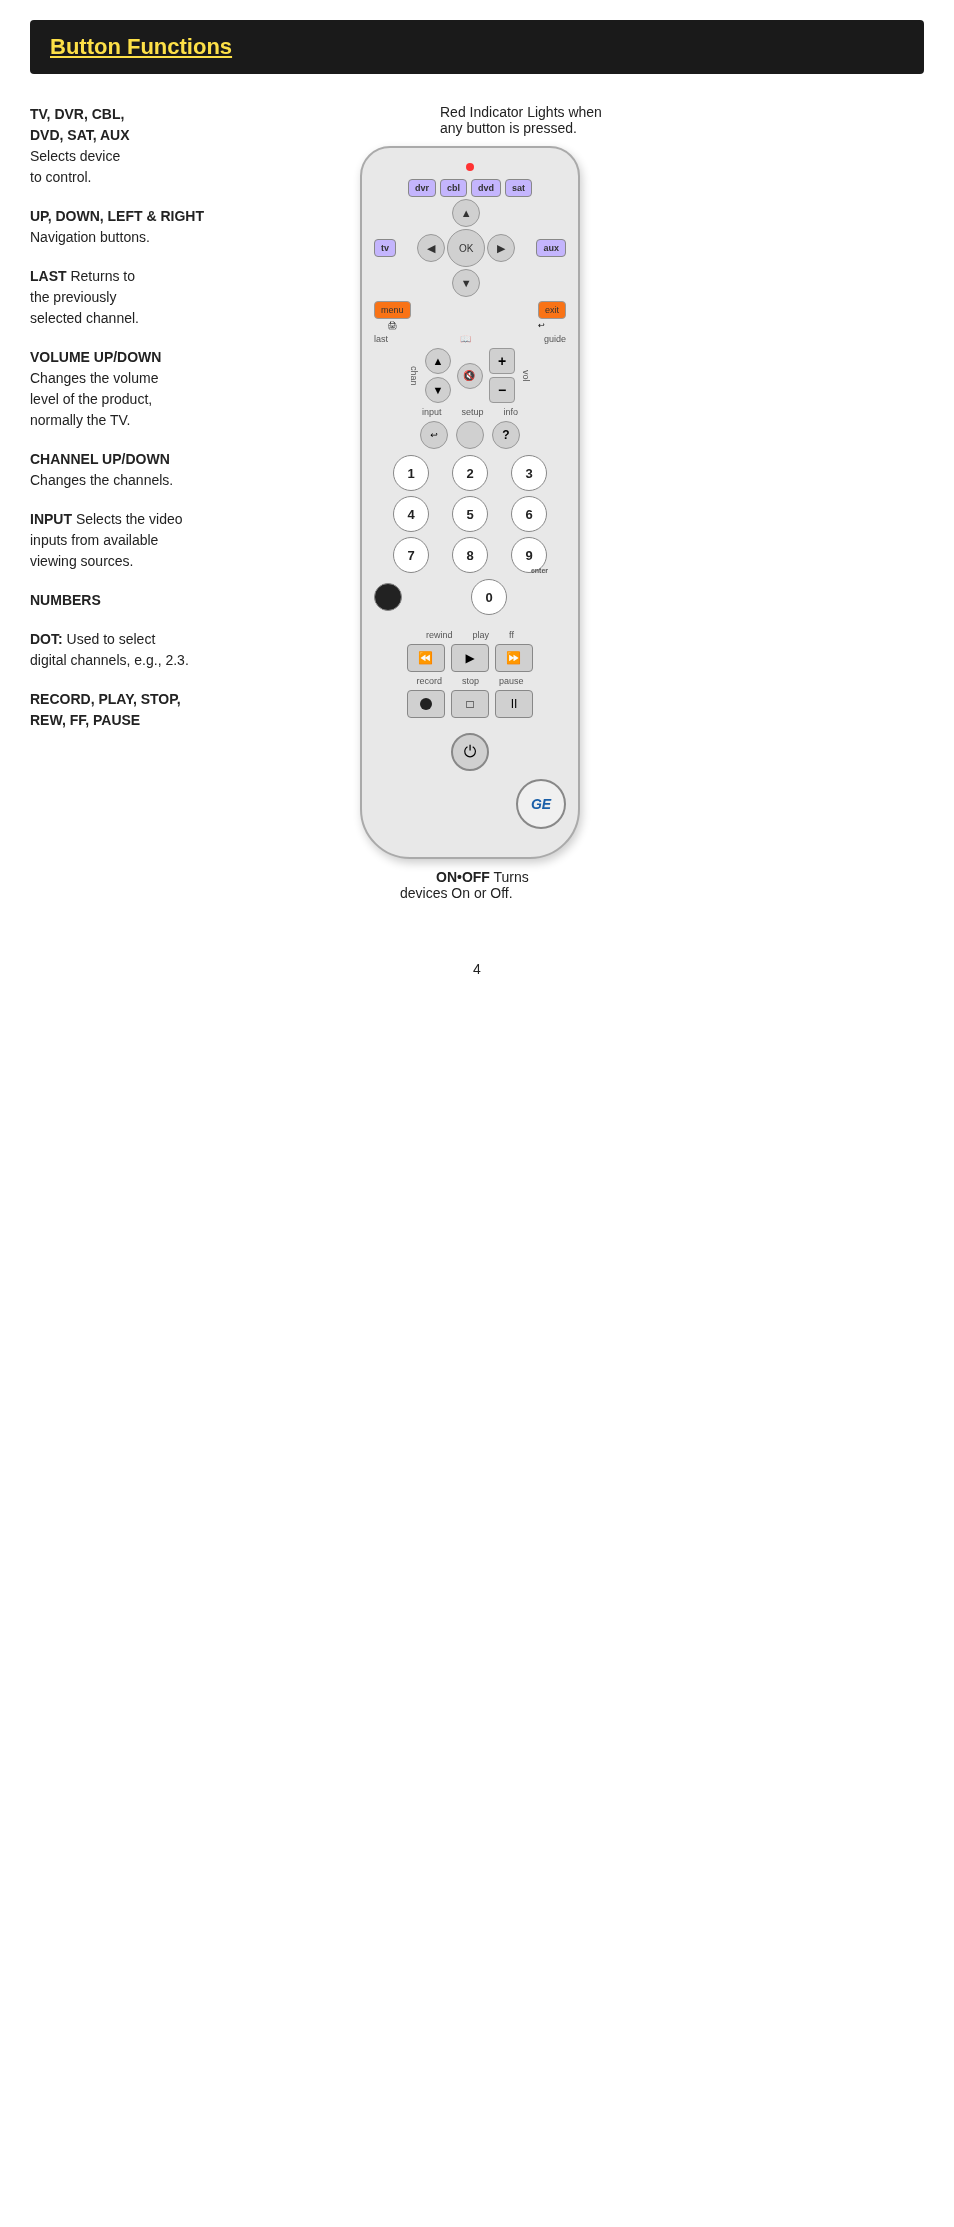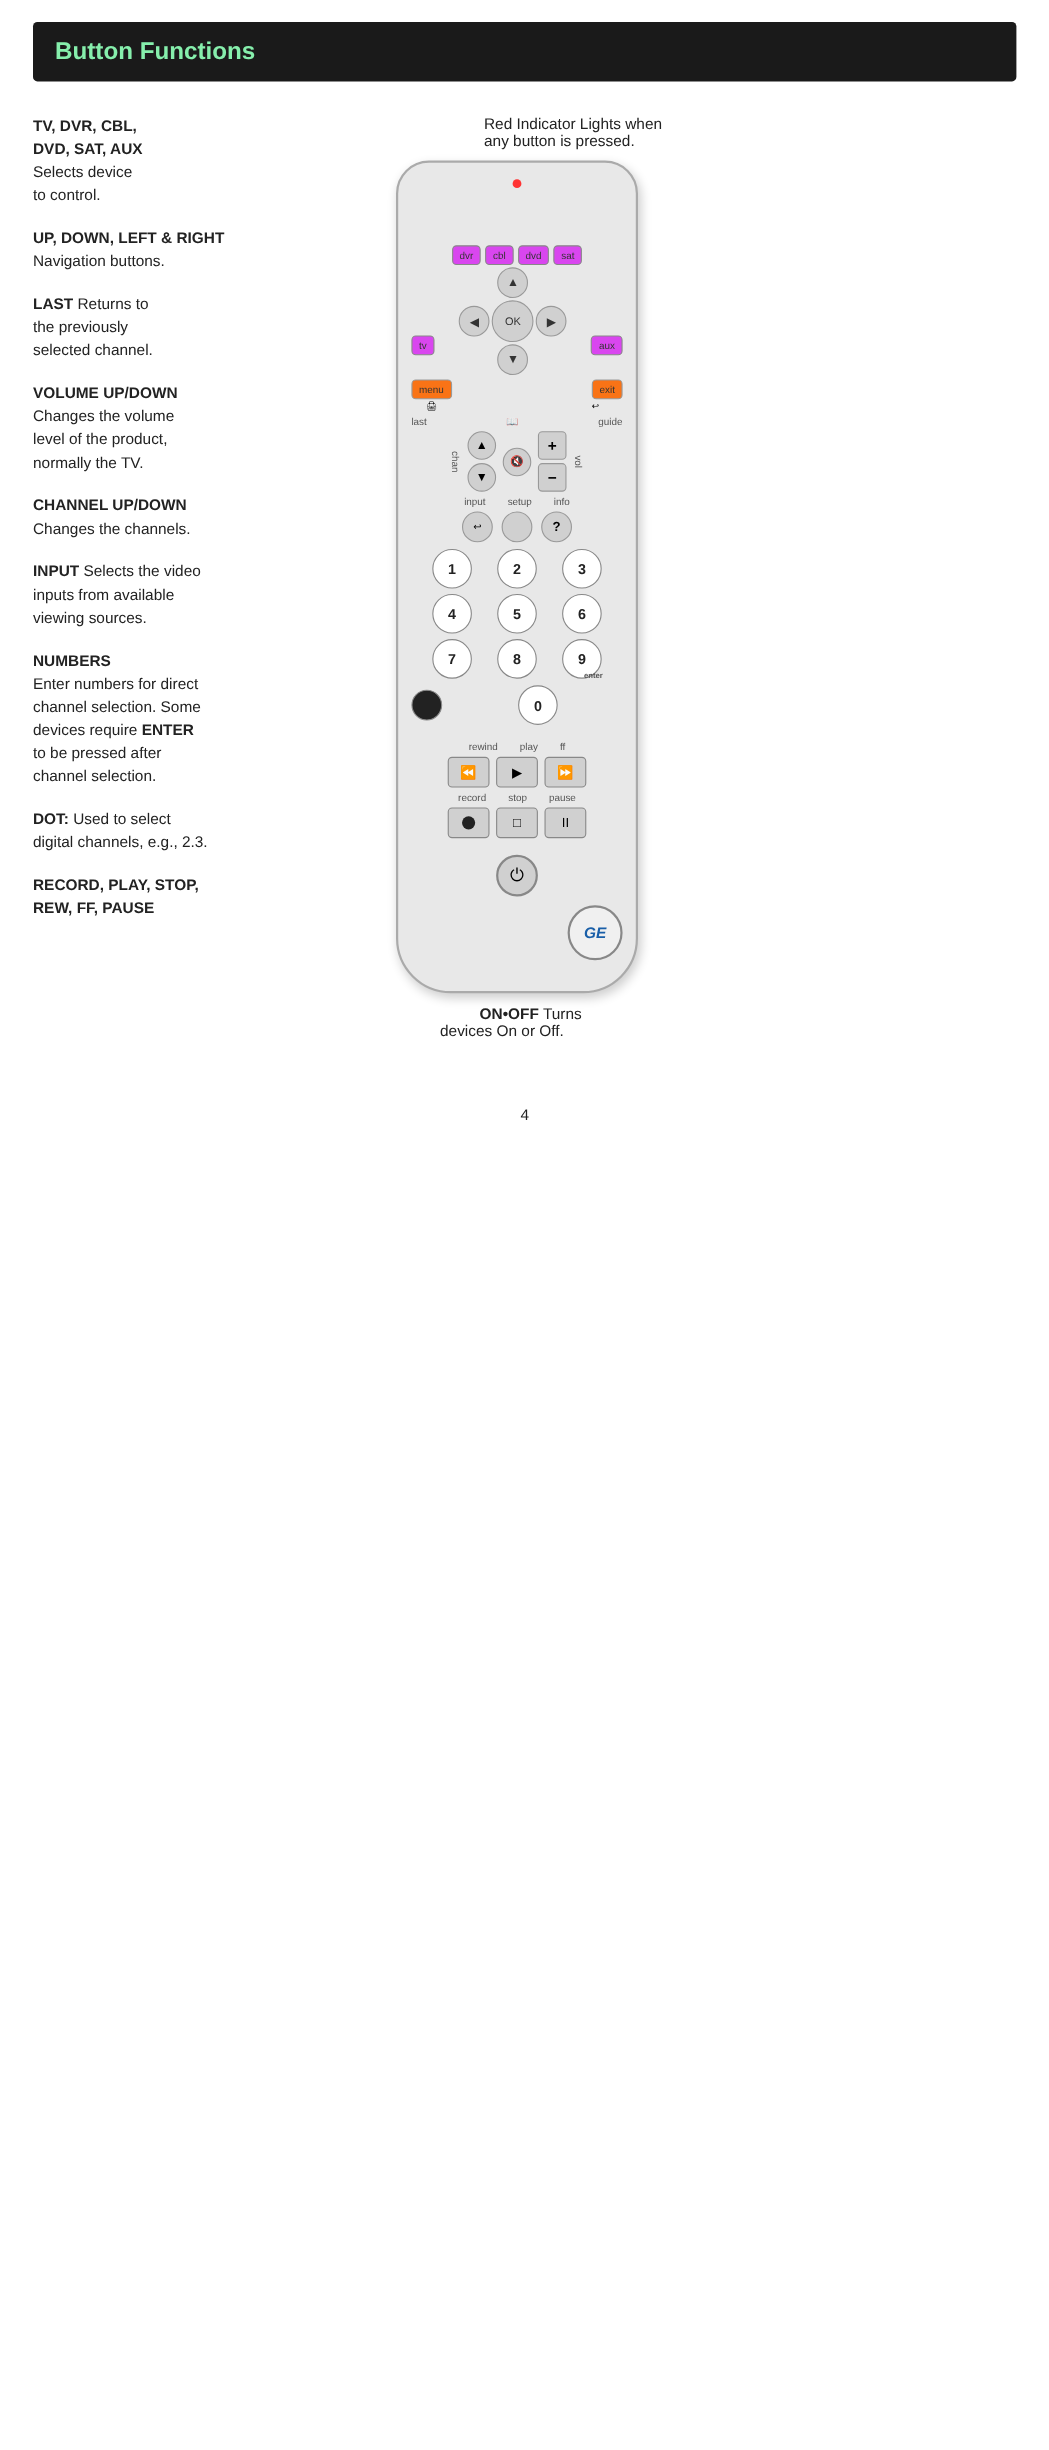--- a/index.html
+++ b/index.html
@@ -11,23 +11,24 @@
       position: relative;
     }
 
     .header-bar {
       background: #1a1a1a;
       padding: 14px 20px;
       margin: 20px 30px 10px 30px;
       border-radius: 4px;
     }
     .header-bar h1 {
-      color: #86efac;
+      color: #fde047;
       font-size: 22px;
       font-weight: bold;
+      text-decoration: underline;
     }
 
     .label-item {
       margin-bottom: 18px;
       font-size: 14px;
       line-height: 1.5;
       color: #222;
     }
 
     .label-item .bold {
@@ -55,29 +56,28 @@
     }
 
     .device-row-top {
       display: flex;
       justify-content: center;
       gap: 4px;
       margin-bottom: 2px;
     }
 
     .btn-small {
-      background: #d946ef;
+      background: #c4b5fd;
       border: 1px solid #888;
       border-radius: 4px;
       font-size: 9px;
       padding: 3px 6px;
       cursor: pointer;
       color: #333;
-      font-weight: normal;
-      margin-top: 44px;
+      font-weight: bold;
     }
 
     .tv-aux-row {
       display: flex;
       justify-content: space-between;
       align-items: center;
       margin-bottom: 2px;
     }
 
     .nav-btn {
@@ -432,21 +432,20 @@
         <span class="bold">CHANNEL UP/DOWN</span><br>
         <span>Changes the channels.</span>
       </div>
 
       <div class="label-item">
         <span class="bold">INPUT</span><span> Selects the video<br>inputs from available<br>viewing sources.</span>
       </div>
 
       <div class="label-item">
         <span class="bold">NUMBERS</span><br>
-        <span>Enter numbers for direct<br>channel selection. Some<br>devices require <strong>ENTER</strong><br>to be pressed after<br>channel selection.</span>
       </div>
 
       <div class="label-item">
         <span class="bold">DOT:</span><span> Used to select<br>digital channels, e.g., 2.3.</span>
       </div>
 
       <div class="label-item">
         <span class="bold">RECORD, PLAY, STOP,<br>REW, FF, PAUSE</span>
       </div>
 

